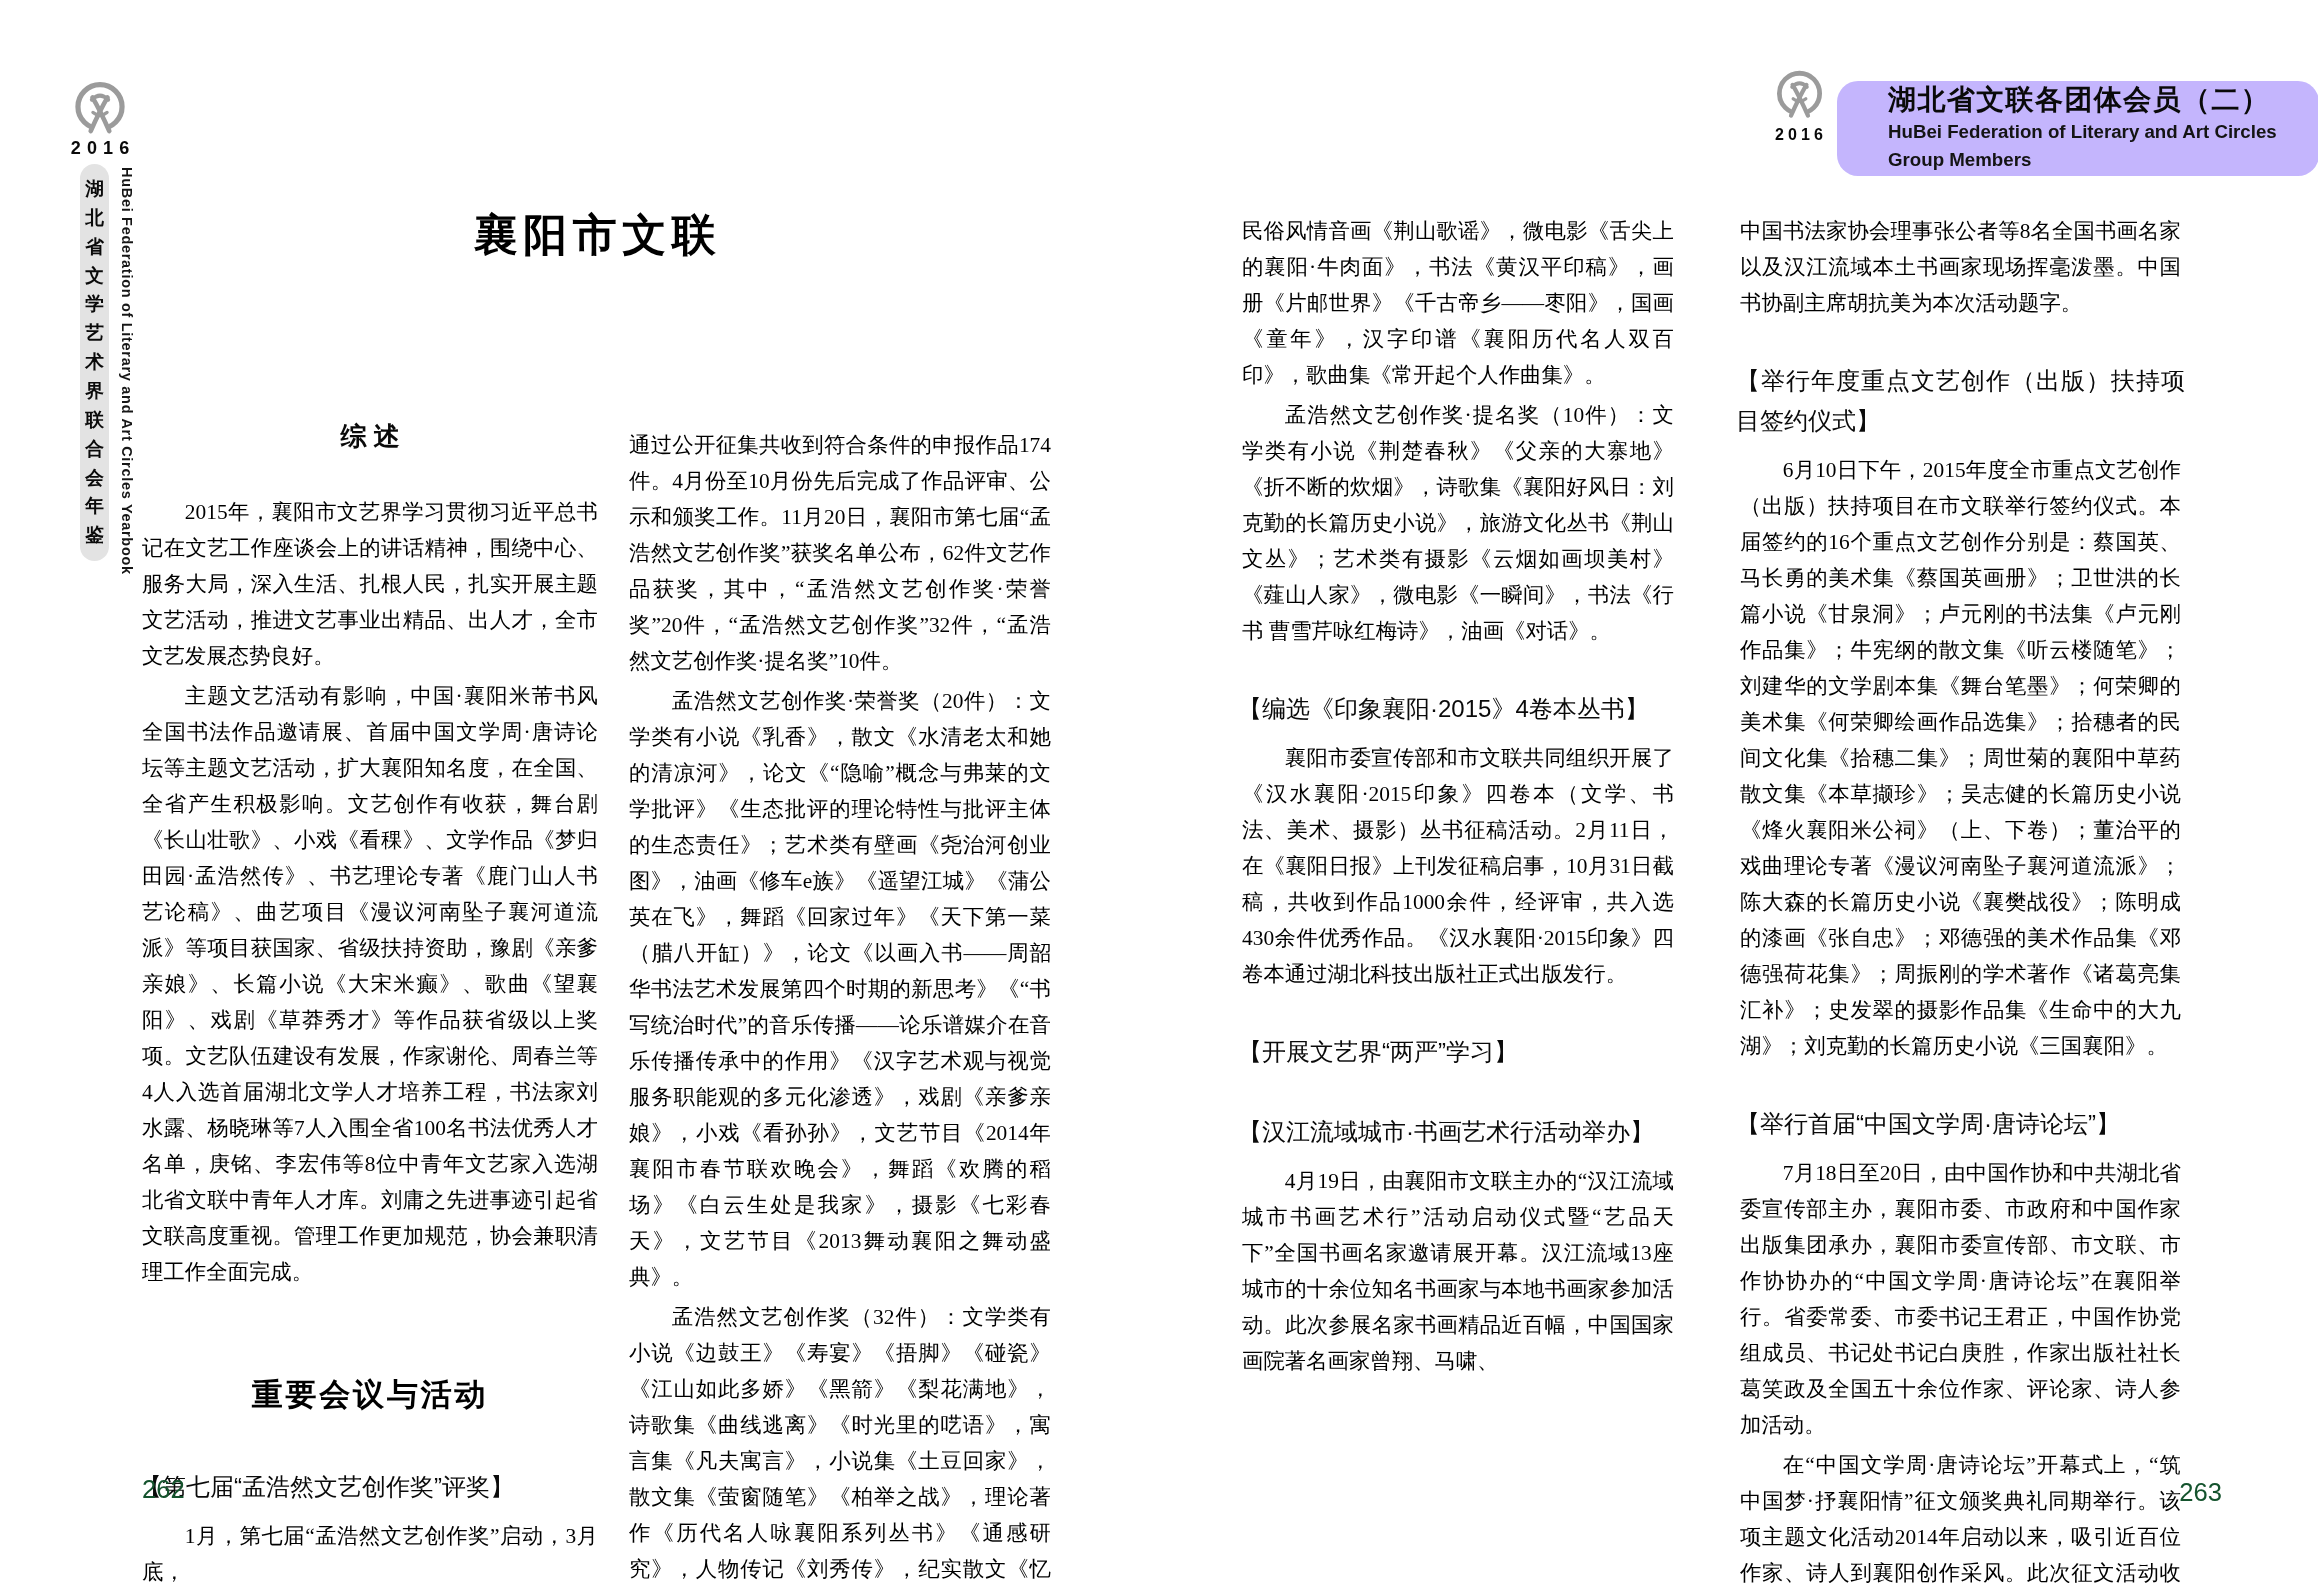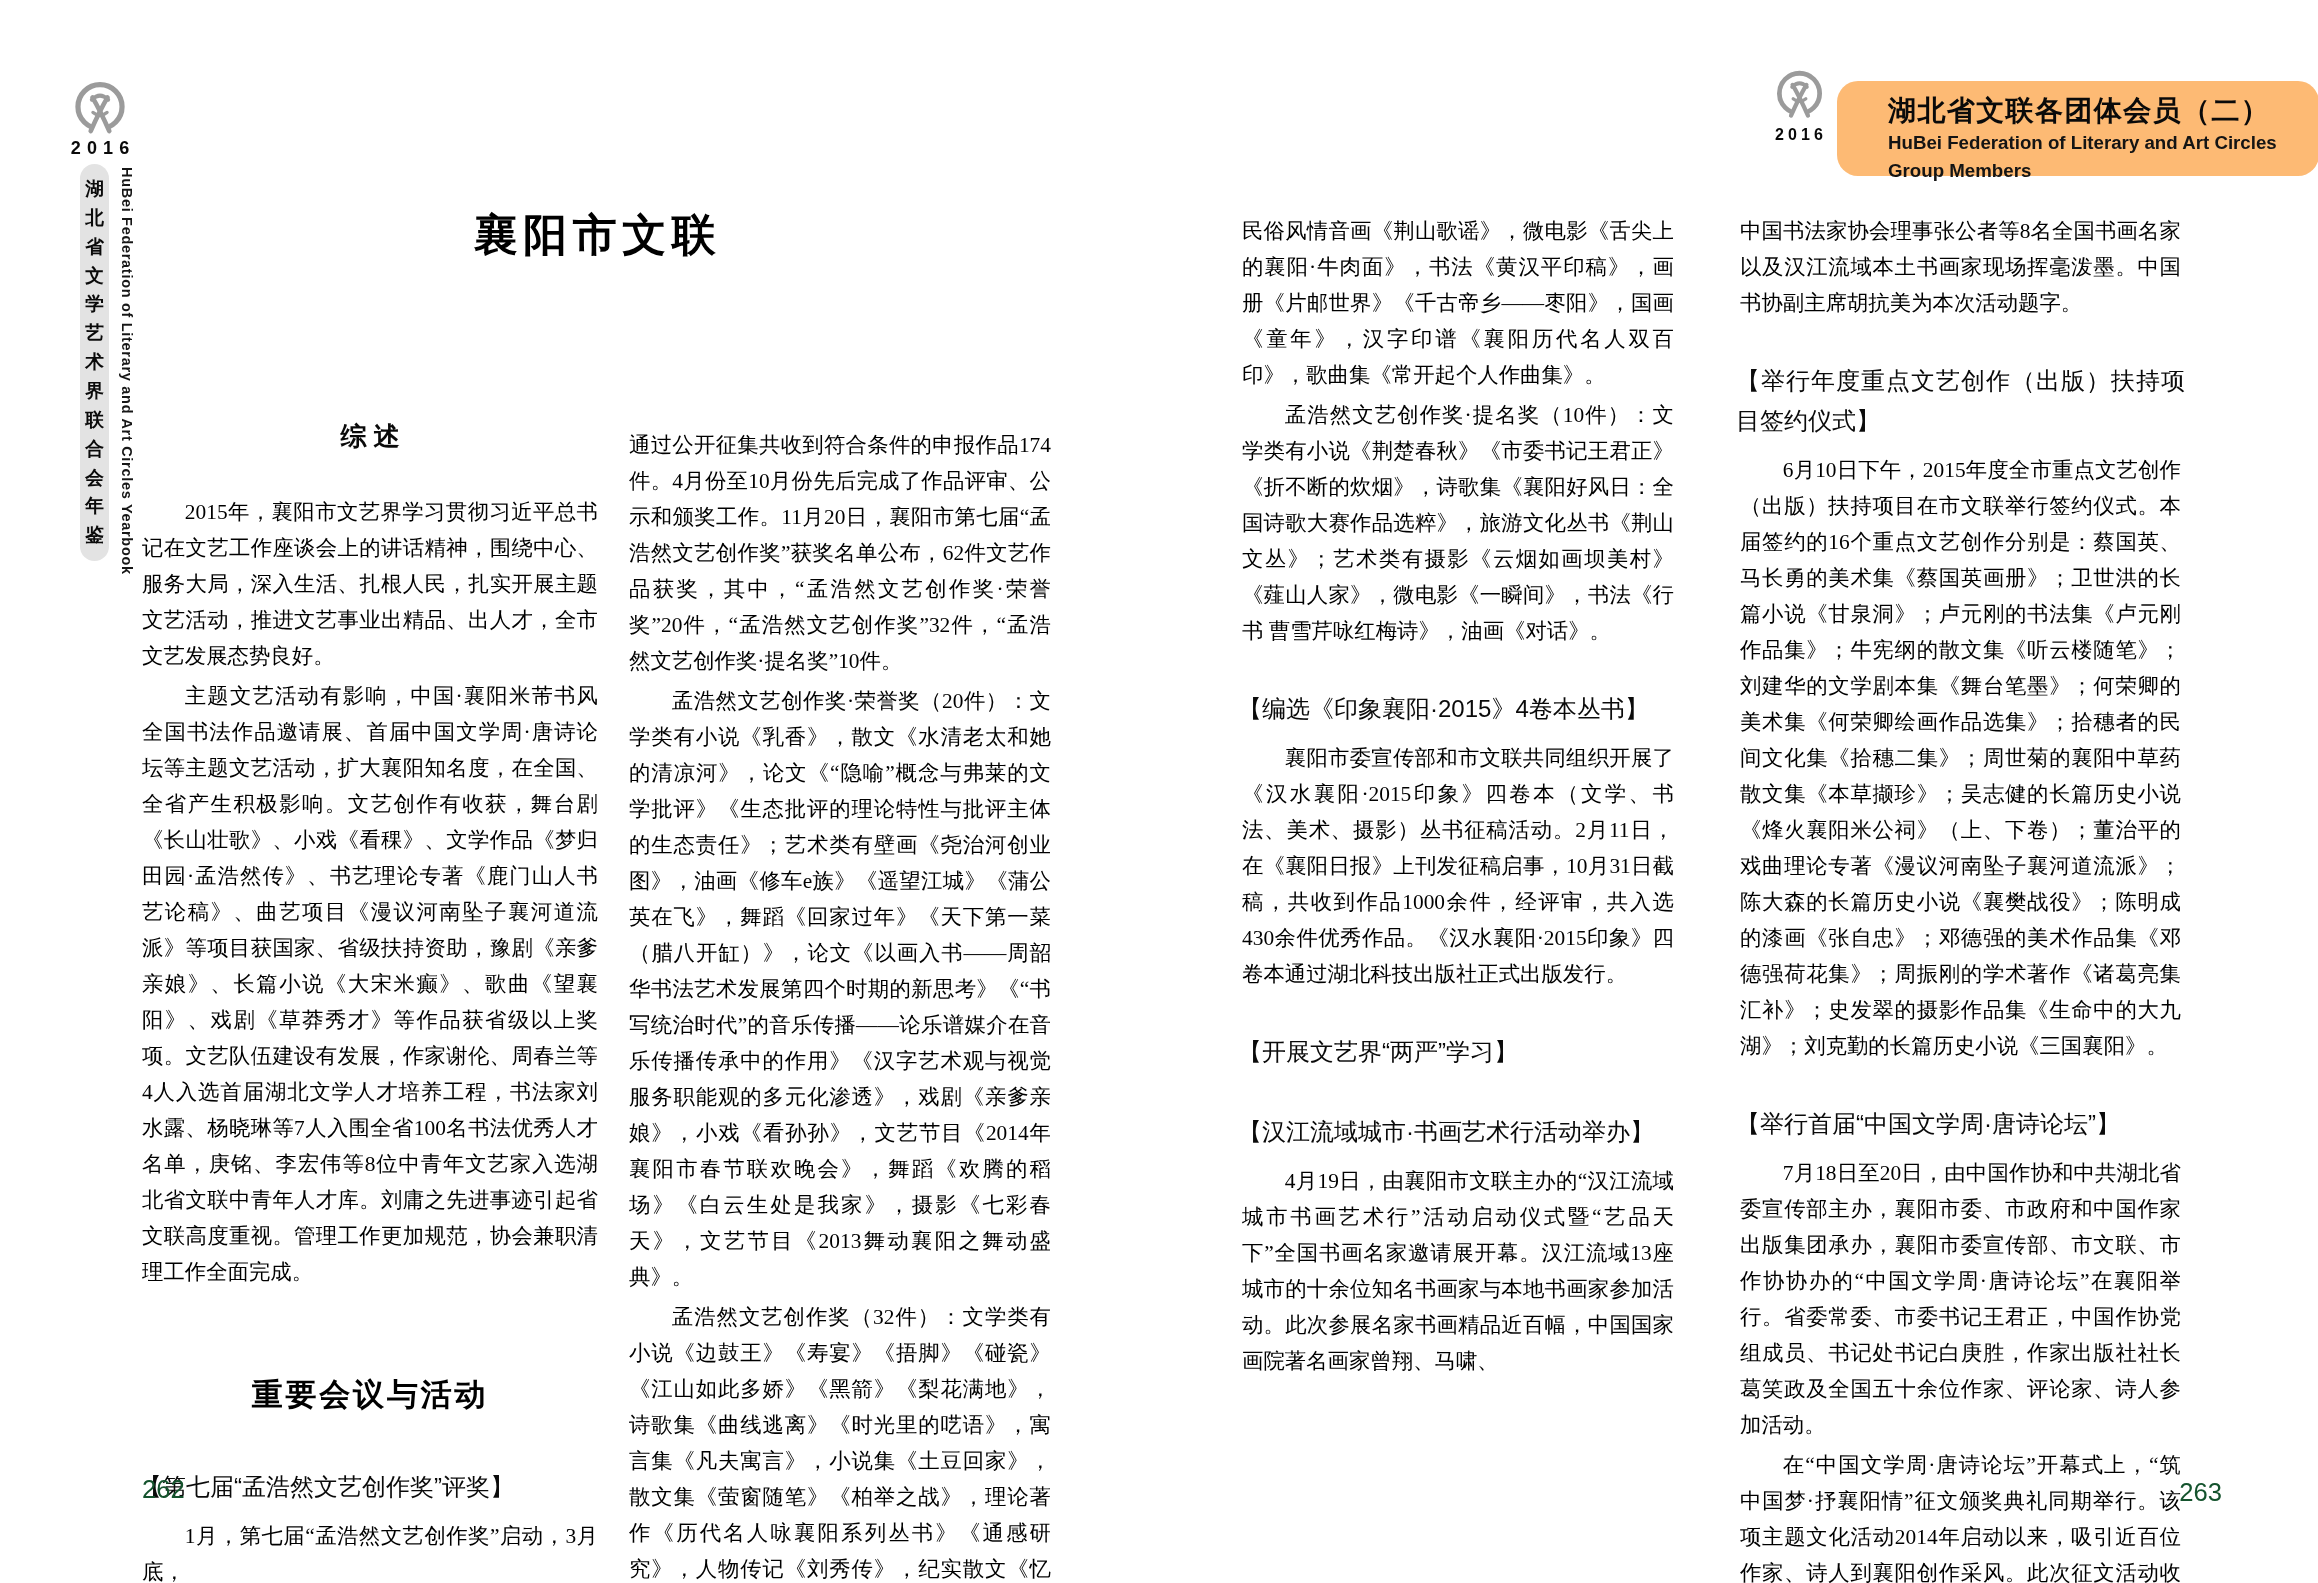--- a/index.html
+++ b/index.html
@@ -33,22 +33,22 @@
   }
   
   .logo-right{left:1769px;top:69px;width:61px;height:53px;}
   .year-right{
     position:absolute;left:1766px;top:126px;width:66px;text-align:center;
     font-family:"Liberation Sans","DejaVu Sans",sans-serif;font-weight:bold;
     font-size:16px;letter-spacing:4.1px;text-indent:4.1px;color:#0a0a0a;
   }
   .hdr-band{
     position:absolute;left:1837px;top:81px;width:482px;height:95px;
-    background:#fdba74;border-radius:21px;box-sizing:border-box;
-    padding:12px 0 0 51px;
+    background:#c4b5fd;border-radius:21px;box-sizing:border-box;
+    padding:1px 0 0 51px;
   }
   .hdr-zh{
     font-family:"Liberation Sans","DejaVu Sans",sans-serif;font-weight:bold;
     font-size:28px;line-height:36px;color:#0a0a0a;letter-spacing:1.4px;
   }
   .hdr-en{
     font-family:"Liberation Sans","DejaVu Sans",sans-serif;font-weight:bold;
     font-size:18.7px;line-height:28px;color:#141414;
   }
   
@@ -151,21 +151,21 @@
       <div class="blk bracket">【第七届“孟浩然文艺创作奖”评奖】</div>
       <div class="blk p">1月，第七届“孟浩然文艺创作奖”启动，3月底，</div>
     </div>
   <div class="col" id="colL2">
       <div class="blk pc">通过公开征集共收到符合条件的申报作品174件。4月份至10月份先后完成了作品评审、公示和颁奖工作。11月20日，襄阳市第七届“孟浩然文艺创作奖”获奖名单公布，62件文艺作品获奖，其中，“孟浩然文艺创作奖·荣誉奖”20件，“孟浩然文艺创作奖”32件，“孟浩然文艺创作奖·提名奖”10件。</div>
       <div class="blk p">孟浩然文艺创作奖·荣誉奖（20件）：文学类有小说《乳香》，散文《水清老太和她的清凉河》，论文《“隐喻”概念与弗莱的文学批评》《生态批评的理论特性与批评主体的生态责任》；艺术类有壁画《尧治河创业图》，油画《修车e族》《遥望江城》《蒲公英在飞》，舞蹈《回家过年》《天下第一菜（腊八开缸）》，论文《以画入书——周韶华书法艺术发展第四个时期的新思考》《“书写统治时代”的音乐传播——论乐谱媒介在音乐传播传承中的作用》《汉字艺术观与视觉服务职能观的多元化渗透》，戏剧《亲爹亲娘》，小戏《看孙孙》，文艺节目《2014年襄阳市春节联欢晚会》，舞蹈《欢腾的稻场》《白云生处是我家》，摄影《七彩春天》，文艺节目《2013舞动襄阳之舞动盛典》。</div>
       <div class="blk p">孟浩然文艺创作奖（32件）：文学类有小说《边鼓王》《寿宴》《捂脚》《碰瓷》《江山如此多娇》《黑箭》《梨花满地》，诗歌集《曲线逃离》《时光里的呓语》，寓言集《凡夫寓言》，小说集《土豆回家》，散文集《萤窗随笔》《柏举之战》，理论著作《历代名人咏襄阳系列丛书》《通感研究》，人物传记《刘秀传》，纪实散文《忆三弟》；艺术类有画册《周解民绘襄阳图卷》，摄影《天路》《舞动襄阳》，歌曲《梦中的书包》《乐襄阳》，论文《汉隶：中国书法艺术发展的关捩》《荆山楚源音声研究》，</div>
     </div>
   <div class="col" id="colR1">
       <div class="blk pc">民俗风情音画《荆山歌谣》，微电影《舌尖上的襄阳·牛肉面》，书法《黄汉平印稿》，画册《片邮世界》《千古帝乡——枣阳》，国画《童年》，汉字印谱《襄阳历代名人双百印》，歌曲集《常开起个人作曲集》。</div>
-      <div class="blk p">孟浩然文艺创作奖·提名奖（10件）：文学类有小说《荆楚春秋》《市委书记王君正》《折不断的炊烟》，诗歌集《襄阳好风日：全国诗歌大赛作品选粹》，旅游文化丛书《荆山文丛》；艺术类有摄影《云烟如画坝美村》《薤山人家》，微电影《一瞬间》，书法《行书 曹雪芹咏红梅诗》，油画《对话》。</div>
+      <div class="blk p">孟浩然文艺创作奖·提名奖（10件）：文学类有小说《荆楚春秋》《父亲的大寨地》《折不断的炊烟》，诗歌集《襄阳好风日：刘克勤的长篇历史小说》，旅游文化丛书《荆山文丛》；艺术类有摄影《云烟如画坝美村》《薤山人家》，微电影《一瞬间》，书法《行书 曹雪芹咏红梅诗》，油画《对话》。</div>
       <div class="blk bracket">【编选《印象襄阳·2015》4卷本丛书】</div>
       <div class="blk p">襄阳市委宣传部和市文联共同组织开展了《汉水襄阳·2015印象》四卷本（文学、书法、美术、摄影）丛书征稿活动。2月11日，在《襄阳日报》上刊发征稿启事，10月31日截稿，共收到作品1000余件，经评审，共入选430余件优秀作品。《汉水襄阳·2015印象》四卷本通过湖北科技出版社正式出版发行。</div>
       <div class="blk bracket">【开展文艺界“两严”学习】</div>
       <div class="blk bracket">【汉江流域城市·书画艺术行活动举办】</div>
       <div class="blk p">4月19日，由襄阳市文联主办的“汉江流域城市书画艺术行”活动启动仪式暨“艺品天下”全国书画名家邀请展开幕。汉江流域13座城市的十余位知名书画家与本地书画家参加活动。此次参展名家书画精品近百幅，中国国家画院著名画家曾翔、马啸、</div>
     </div>
   <div class="col" id="colR2">
       <div class="blk pc">中国书法家协会理事张公者等8名全国书画名家以及汉江流域本土书画家现场挥毫泼墨。中国书协副主席胡抗美为本次活动题字。</div>
       <div class="blk bracket">【举行年度重点文艺创作（出版）扶持项目签约仪式】</div>
       <div class="blk p">6月10日下午，2015年度全市重点文艺创作（出版）扶持项目在市文联举行签约仪式。本届签约的16个重点文艺创作分别是：蔡国英、马长勇的美术集《蔡国英画册》；卫世洪的长篇小说《甘泉洞》；卢元刚的书法集《卢元刚作品集》；牛宪纲的散文集《听云楼随笔》；刘建华的文学剧本集《舞台笔墨》；何荣卿的美术集《何荣卿绘画作品选集》；拾穗者的民间文化集《拾穗二集》；周世菊的襄阳中草药散文集《本草撷珍》；吴志健的长篇历史小说《烽火襄阳米公祠》（上、下卷）；董治平的戏曲理论专著《漫议河南坠子襄河道流派》；陈大森的长篇历史小说《襄樊战役》；陈明成的漆画《张自忠》；邓德强的美术作品集《邓德强荷花集》；周振刚的学术著作《诸葛亮集汇补》；史发翠的摄影作品集《生命中的大九湖》；刘克勤的长篇历史小说《三国襄阳》。</div>

